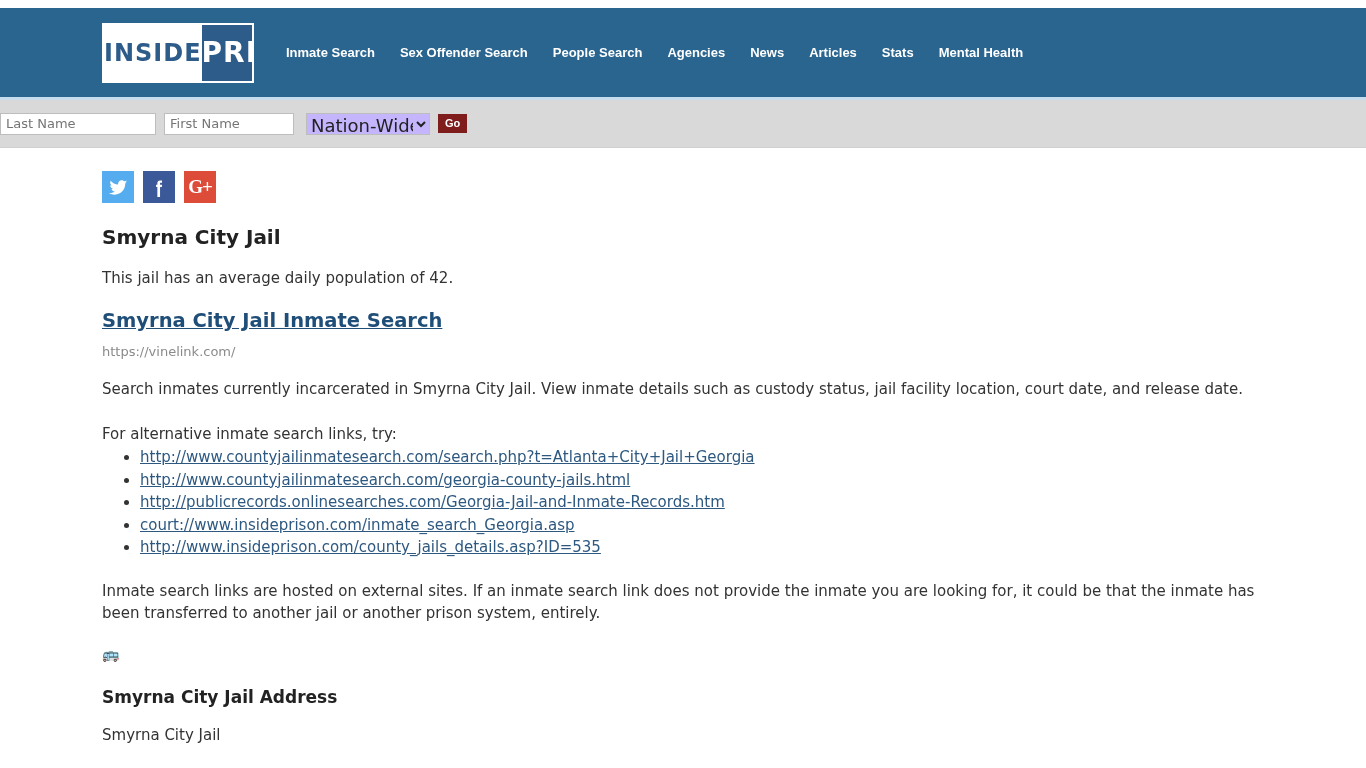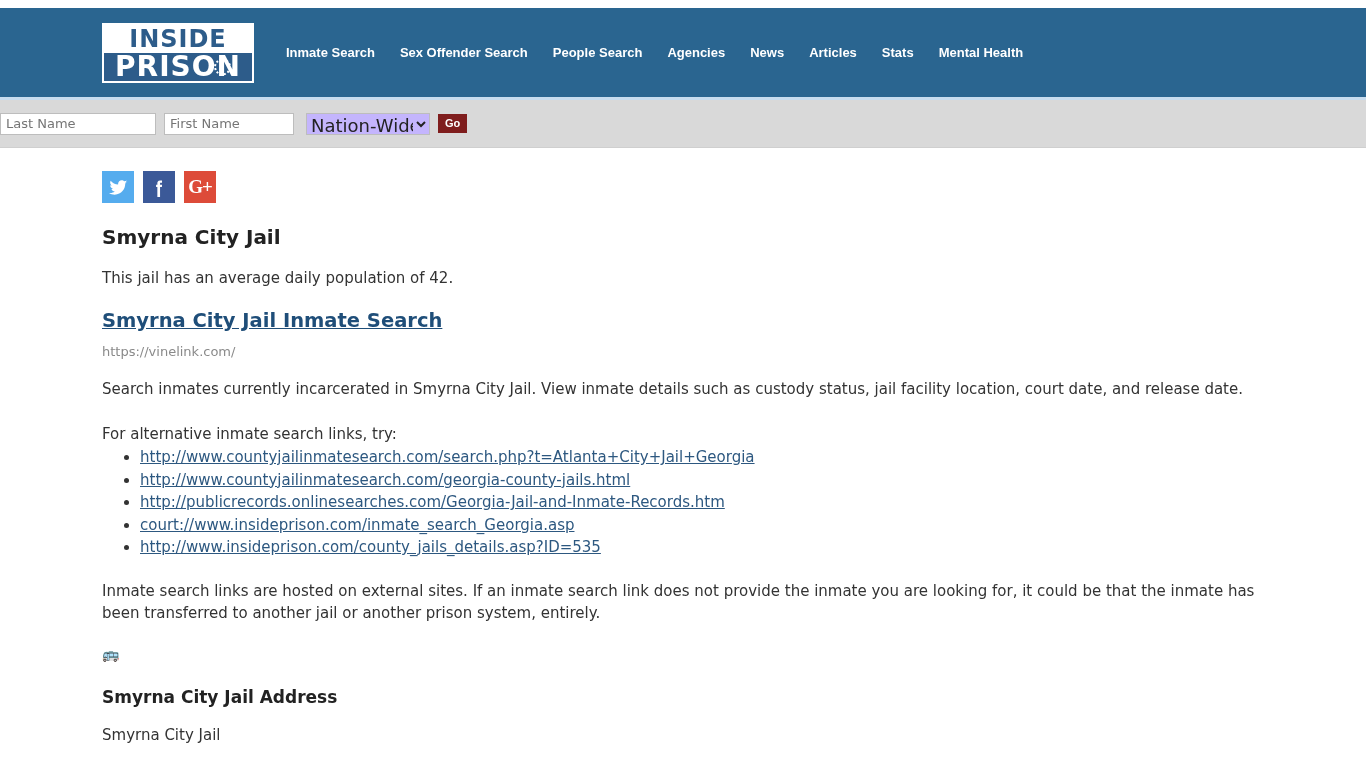--- a/index.html
+++ b/index.html
@@ -32,21 +32,20 @@
     padding-left: 102px;
     border-bottom: 3px solid #c7dcef;
   }
   .logo {
     width: 152px;
     height: 60px;
     background: #ffffff;
     border: 2px solid #ffffff;
     box-sizing: border-box;
     display: flex;
-    flex-direction: column;
     flex: 0 0 auto;
     overflow: hidden;
   }
   .logo-top {
     flex: 1 1 50%;
     background: #ffffff;
     color: #2d5c8a;
     font-family: "DejaVu Sans", sans-serif;
     font-weight: bold;
     font-size: 24px;

